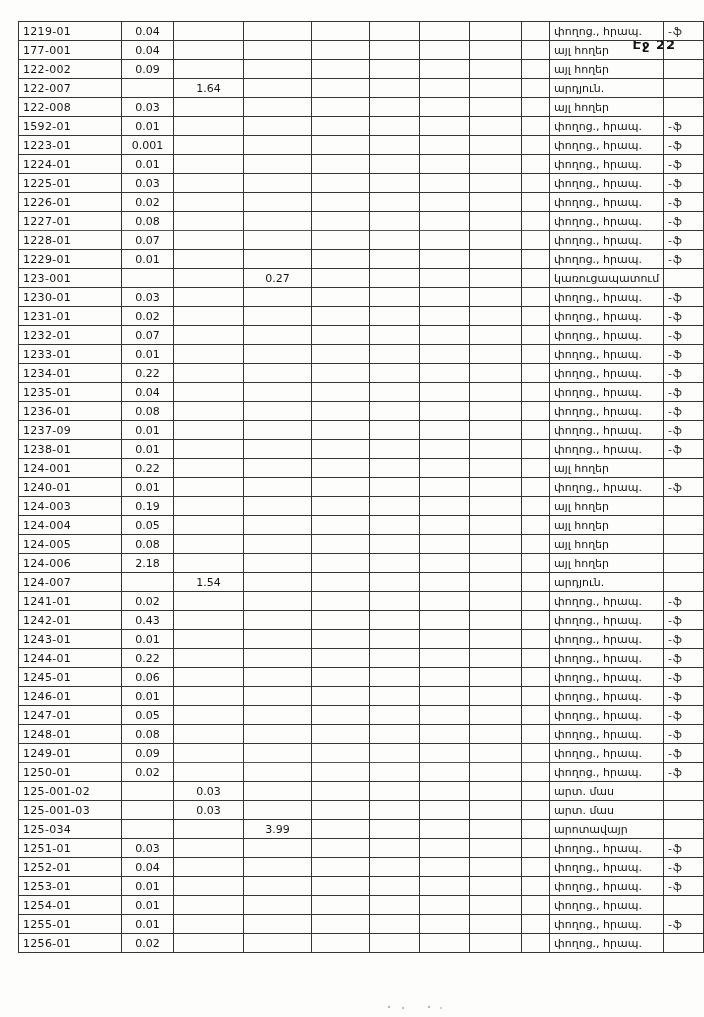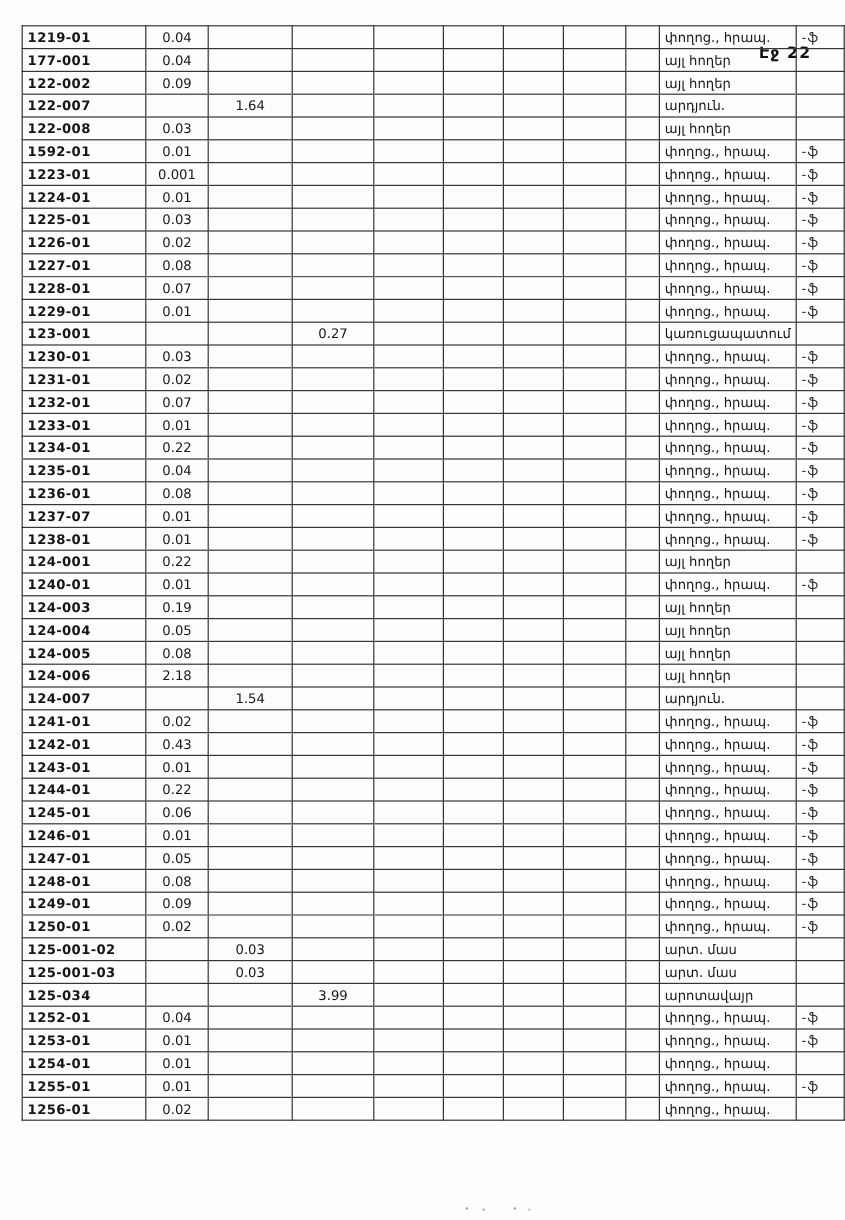--- a/index.html
+++ b/index.html
@@ -46,21 +46,20 @@
   table.parcel-table tr:nth-child(4n+3) td:not(.mark-cell) {
     border-bottom-style: dotted;
     border-bottom-color: #4a4a4a;
   }
   table.parcel-table tr:nth-child(7n+5) td:not(.mark-cell) {
     border-top-color: #555;
   }
   td.code {
     padding-left: 9px;
     letter-spacing: 0.3px;
-    font-weight: bold;
   }
   td.num {
     text-align: center;
   }
   td.cat {
     padding-left: 7px;
     font-size: 10.5px;
   }
   td.mark-cell {
     border: none;
@@ -367,21 +366,21 @@
         <td class="num"></td>
         <td class="empty"></td>
         <td class="empty"></td>
         <td class="empty"></td>
         <td class="empty"></td>
         <td class="empty"></td>
         <td class="cat">փողոց., հրապ.</td>
         <td class="mark-cell">-ֆ</td>
       </tr>
       <tr>
-        <td class="code">1237-07</td>
+        <td class="code">1237-09</td>
         <td class="num">0.01</td>
         <td class="num"></td>
         <td class="num"></td>
         <td class="empty"></td>
         <td class="empty"></td>
         <td class="empty"></td>
         <td class="empty"></td>
         <td class="empty"></td>
         <td class="cat">փողոց., հրապ.</td>
         <td class="mark-cell">-ֆ</td>
@@ -651,20 +650,33 @@
         <td class="num"></td>
         <td class="num"></td>
         <td class="num">3.99</td>
         <td class="empty"></td>
         <td class="empty"></td>
         <td class="empty"></td>
         <td class="empty"></td>
         <td class="empty"></td>
         <td class="cat">արոտավայր</td>
         <td class="mark-cell"></td>
+      </tr>
+      <tr>
+        <td class="code">1251-01</td>
+        <td class="num">0.03</td>
+        <td class="num"></td>
+        <td class="num"></td>
+        <td class="empty"></td>
+        <td class="empty"></td>
+        <td class="empty"></td>
+        <td class="empty"></td>
+        <td class="empty"></td>
+        <td class="cat">փողոց., հրապ.</td>
+        <td class="mark-cell">-ֆ</td>
       </tr>
       <tr>
         <td class="code">1252-01</td>
         <td class="num">0.04</td>
         <td class="num"></td>
         <td class="num"></td>
         <td class="empty"></td>
         <td class="empty"></td>
         <td class="empty"></td>
         <td class="empty"></td>

